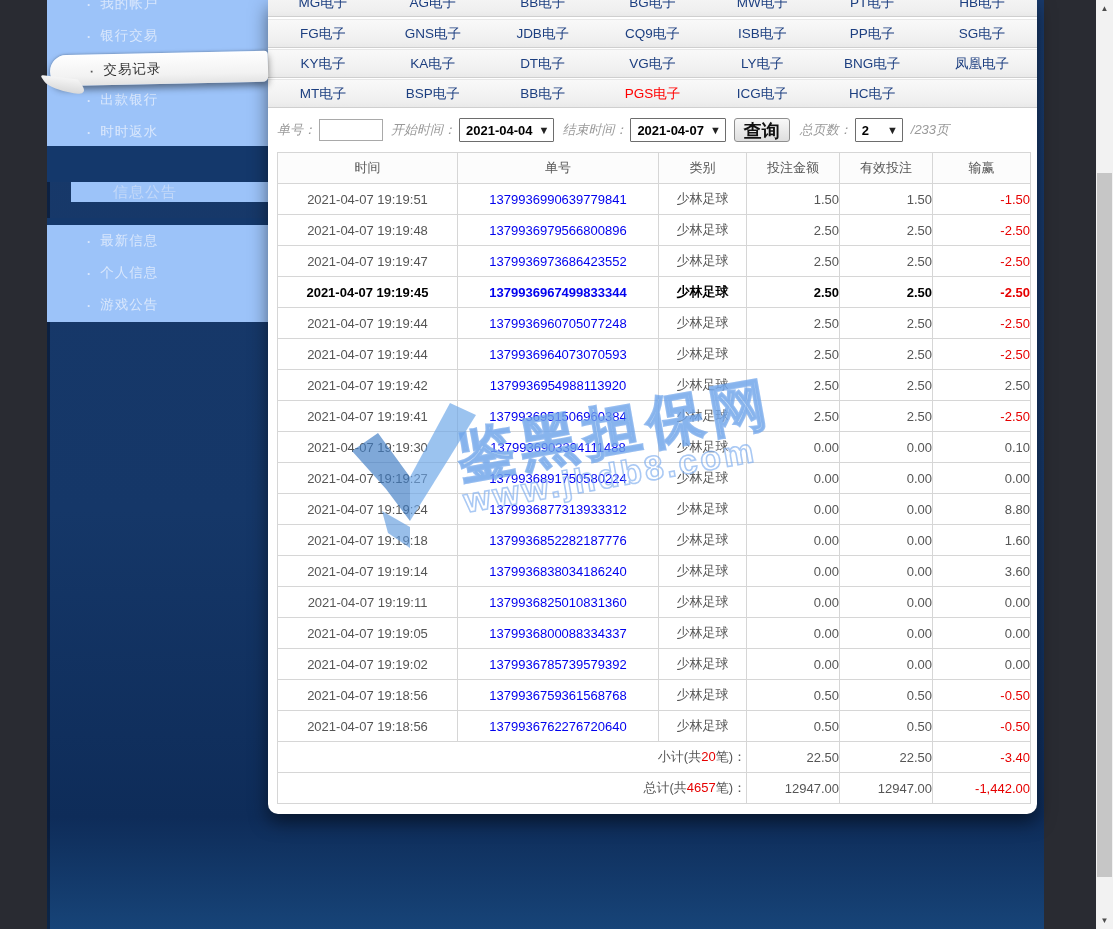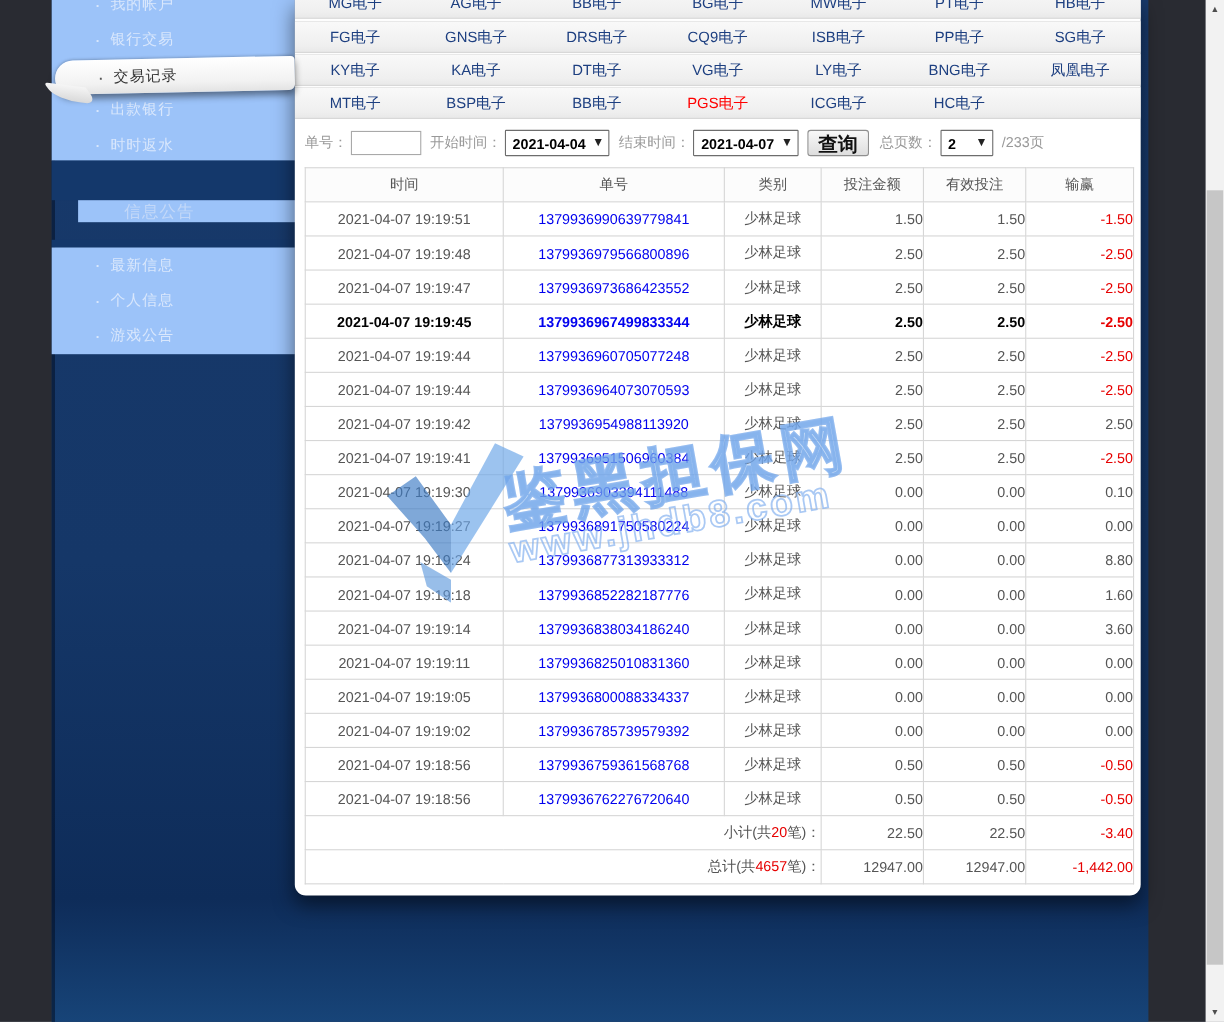--- a/index.html
+++ b/index.html
@@ -62,21 +62,21 @@
   }
   .tab-row-0 { top:-12px; } .tab-row-1 { top:19px; } .tab-row-2 { top:49px; } .tab-row-3 { top:79px; }
   .tab { text-align:center; color:#1d3f80; font-size:13.5px; cursor:pointer; }
   .tab.active { color:#ff0000; }
 
   
   .filter {
     position:absolute; left:0; top:108px; width:769px; height:44px;
     display:flex; align-items:center; padding-left:9px; color:#999; font-size:13px;
   }
-  .filter .lbl { margin-right:3px; white-space:nowrap; }
+  .filter .lbl { margin-right:3px; white-space:nowrap;font-style:italic; }
   .filter input {
     width:64px; height:22px; border:1px solid #a9a9a9; margin-right:8px; padding:0 4px;
     font-family:inherit; font-size:13px;
   }
   .sel {
     height:24px; border:1px solid #6d6d6d; background:#fff; display:inline-flex;
     align-items:center; padding:0 4px 0 6px; margin-right:8px; cursor:pointer;
     color:#000; font-weight:600; border-radius:1px; white-space:nowrap;
   }
   .sel .chev { margin-left:6px; font-size:11px; font-weight:400; color:#222; }
@@ -187,21 +187,21 @@
           <span class="tab">AG电子</span>
           <span class="tab">BB电子</span>
           <span class="tab">BG电子</span>
           <span class="tab">MW电子</span>
           <span class="tab">PT电子</span>
           <span class="tab">HB电子</span>
         </div>
         <div class="tab-row tab-row-1">
           <span class="tab">FG电子</span>
           <span class="tab">GNS电子</span>
-          <span class="tab">DRS电子</span>
+          <span class="tab">JDB电子</span>
           <span class="tab">CQ9电子</span>
           <span class="tab">ISB电子</span>
           <span class="tab">PP电子</span>
           <span class="tab">SG电子</span>
         </div>
         <div class="tab-row tab-row-2">
           <span class="tab">KY电子</span>
           <span class="tab">KA电子</span>
           <span class="tab">DT电子</span>
           <span class="tab">VG电子</span>

